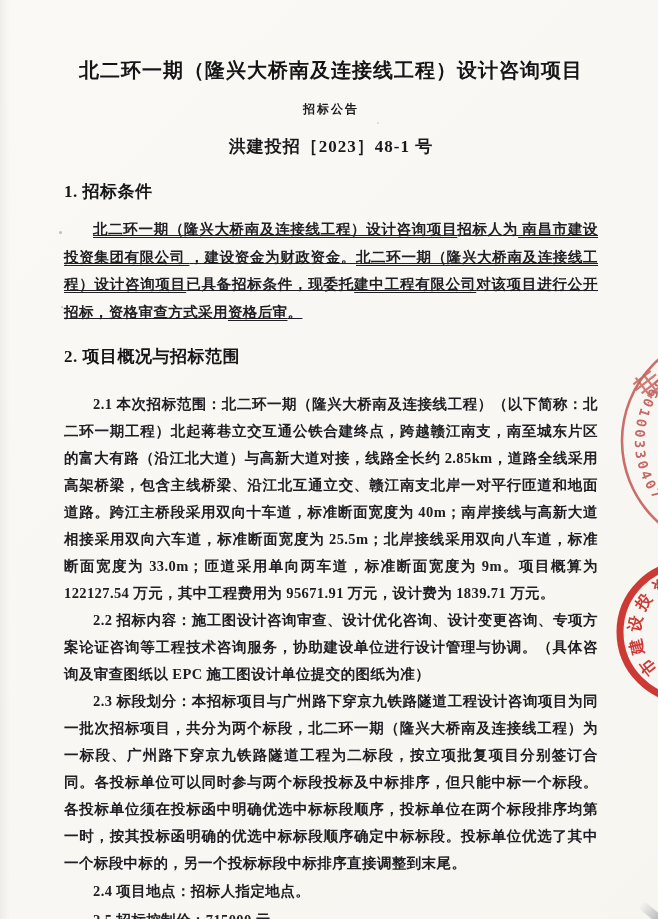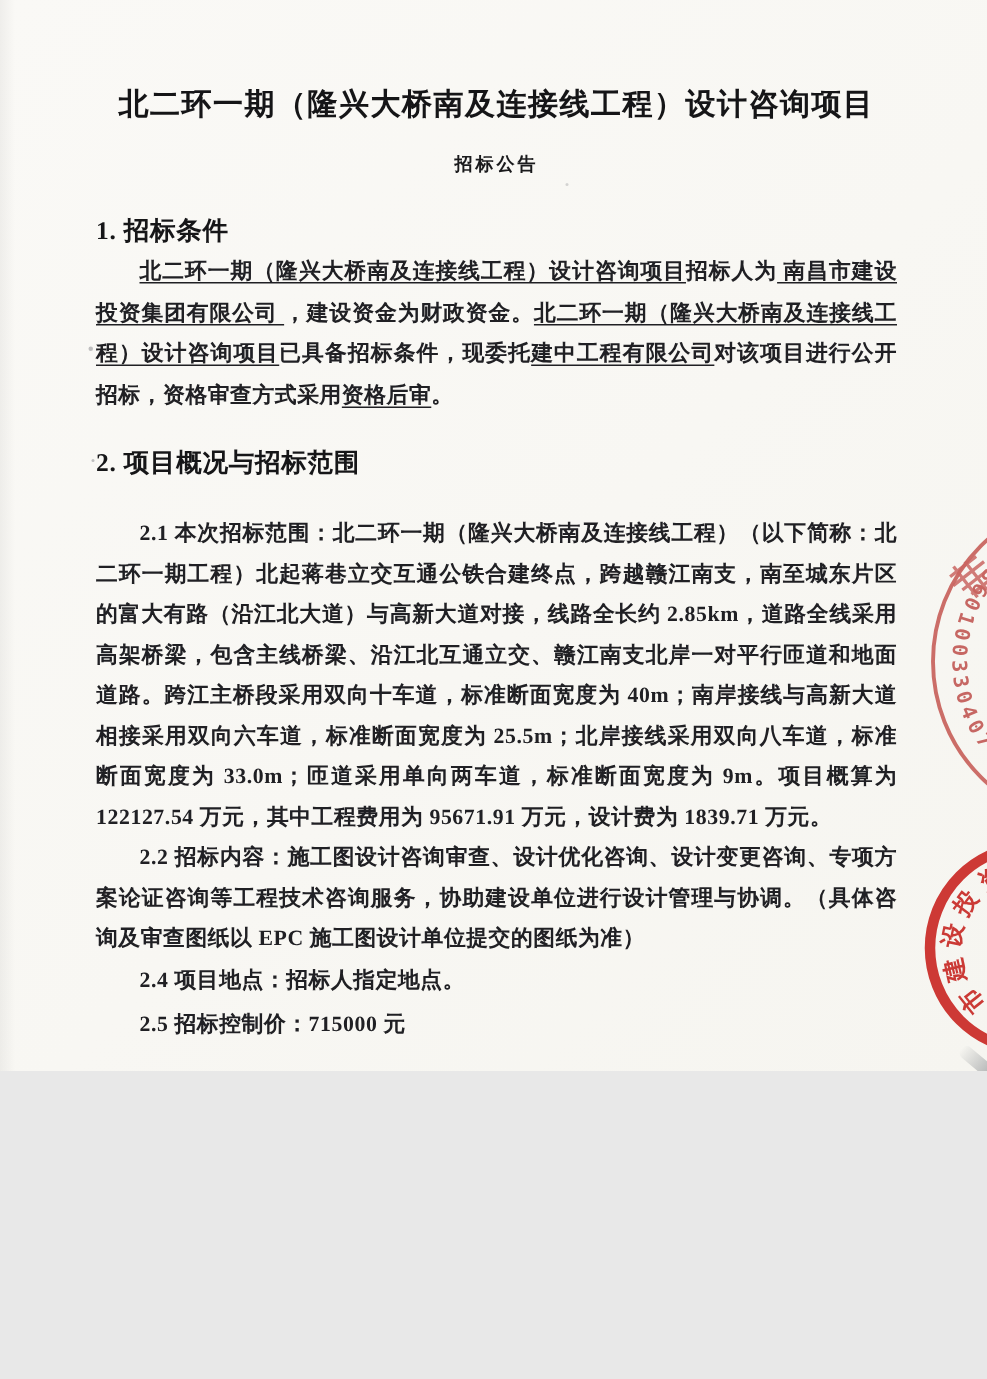--- a/index.html
+++ b/index.html
@@ -1,18 +1,18 @@
 <!DOCTYPE html>
 <html lang="zh"><head>
 <meta charset="utf-8">
 <style>
   html,body{margin:0;padding:0;background:#e8e8e8;}
   .page{
     position:relative;
-    width:658px;height:714px;
+    width:658px;height:919px;
     margin:0 auto;
     background:linear-gradient(135deg,#faf9f6 0%,#f8f7f3 55%,#f6f5f0 100%);
     overflow:hidden;
     font-family:"Liberation Serif","DejaVu Serif",serif;
     color:#1d1d20;
   }
   .doc{position:relative;z-index:2;padding:0 60px 0 64px;}
   .title{
     margin:55px 0 0 0;
     font-size:20px;line-height:30px;
@@ -35,21 +35,21 @@
   }
   h2.sec1{margin-top:21px;}
   h2.sec2{margin-top:20px;}
   p.body{
     margin:0;
     font-size:14.5px;line-height:27.5px;
     text-align:justify;text-justify:inter-ideograph;
     text-indent:2em;letter-spacing:.4px;
     font-weight:600;color:#202024;
   }
-  p.p1{margin-top:3px;}
+  p.p1{margin-top:13px;text-decoration:underline;}
   p.p21{margin-top:23px;line-height:27px;}
   p.p22,p.p23{line-height:27px;}
   p.p24{margin-top:1px;line-height:27px;}
   p.p25{margin-top:2px;line-height:27px;}
   .u{text-decoration:underline;text-underline-offset:3px;text-decoration-thickness:1px;}
   .stamps{position:absolute;top:0;left:0;z-index:3;pointer-events:none;}
   .speck{position:absolute;background:#8e8e91;border-radius:50%;opacity:.55;z-index:1;}
   .sp1{left:59px;top:231px;width:3px;height:3px;}
   .sp2{left:61px;top:306px;width:2px;height:2px;}
   .sp3{left:377px;top:122px;width:2px;height:2px;opacity:.35;}
@@ -65,27 +65,29 @@
 </style>
 </head>
 <body>
 
 <div class="page">
   <div class="edge-shade"></div>
 
   <div class="doc">
     <h1 class="title">北二环一期（隆兴大桥南及连接线工程）设计咨询项目</h1>
     <div class="subtitle">招标公告</div>
+    <div class="docnum">洪建投招［2023］48-1 号</div>
 
     <h2 class="sec sec1">1. 招标条件</h2>
     <p class="body p1"><span class="u">北二环一期（隆兴大桥南及连接线工程）设计咨询项目</span><span>招标人为</span><span class="u"> 南昌市建设投资集团有限公司 </span><span>，建设资金为财政资金。</span><span class="u">北二环一期（隆兴大桥南及连接线工程）设计咨询项目</span><span>已具备招标条件，现委托</span><span class="u">建中工程有限公司</span><span>对该项目进行公开招标，资格审查方式采用</span><span class="u">资格后审</span><span>。</span></p>
 
     <h2 class="sec sec2">2. 项目概况与招标范围</h2>
     <p class="body p21">2.1 本次招标范围：北二环一期（隆兴大桥南及连接线工程）（以下简称：北二环一期工程）北起蒋巷立交互通公铁合建终点，跨越赣江南支，南至城东片区的富大有路（沿江北大道）与高新大道对接，线路全长约 2.85km，道路全线采用高架桥梁，包含主线桥梁、沿江北互通立交、赣江南支北岸一对平行匝道和地面道路。跨江主桥段采用双向十车道，标准断面宽度为 40m；南岸接线与高新大道相接采用双向六车道，标准断面宽度为 25.5m；北岸接线采用双向八车道，标准断面宽度为 33.0m；匝道采用单向两车道，标准断面宽度为 9m。项目概算为 122127.54 万元，其中工程费用为 95671.91 万元，设计费为 1839.71 万元。</p>
     <p class="body p22">2.2 招标内容：施工图设计咨询审查、设计优化咨询、设计变更咨询、专项方案论证咨询等工程技术咨询服务，协助建设单位进行设计管理与协调。（具体咨询及审查图纸以 EPC 施工图设计单位提交的图纸为准）</p>
+    <p class="body p23">2.3 标段划分：本招标项目与广州路下穿京九铁路隧道工程设计咨询项目为同一批次招标项目，共分为两个标段，北二环一期（隆兴大桥南及连接线工程）为一标段、广州路下穿京九铁路隧道工程为二标段，按立项批复项目分别签订合同。各投标单位可以同时参与两个标段投标及中标排序，但只能中标一个标段。各投标单位须在投标函中明确优选中标标段顺序，投标单位在两个标段排序均第一时，按其投标函明确的优选中标标段顺序确定中标标段。投标单位优选了其中一个标段中标的，另一个投标标段中标排序直接调整到末尾。</p>
     <p class="body p24">2.4 项目地点：招标人指定地点。</p>
     <p class="body p25">2.5 招标控制价：715000 元</p>
   </div>
 
   <svg class="stamps" width="658" height="919" viewBox="0 0 658 919">
 
     <g opacity="0.88">
       <circle cx="731" cy="441" r="109" fill="none" stroke="#c65b55" stroke-width="2.6"></circle>
       <defs>
         <path id="sealNumPath" d="M 731 345 A 96 96 0 1 0 814.1 393"></path>

